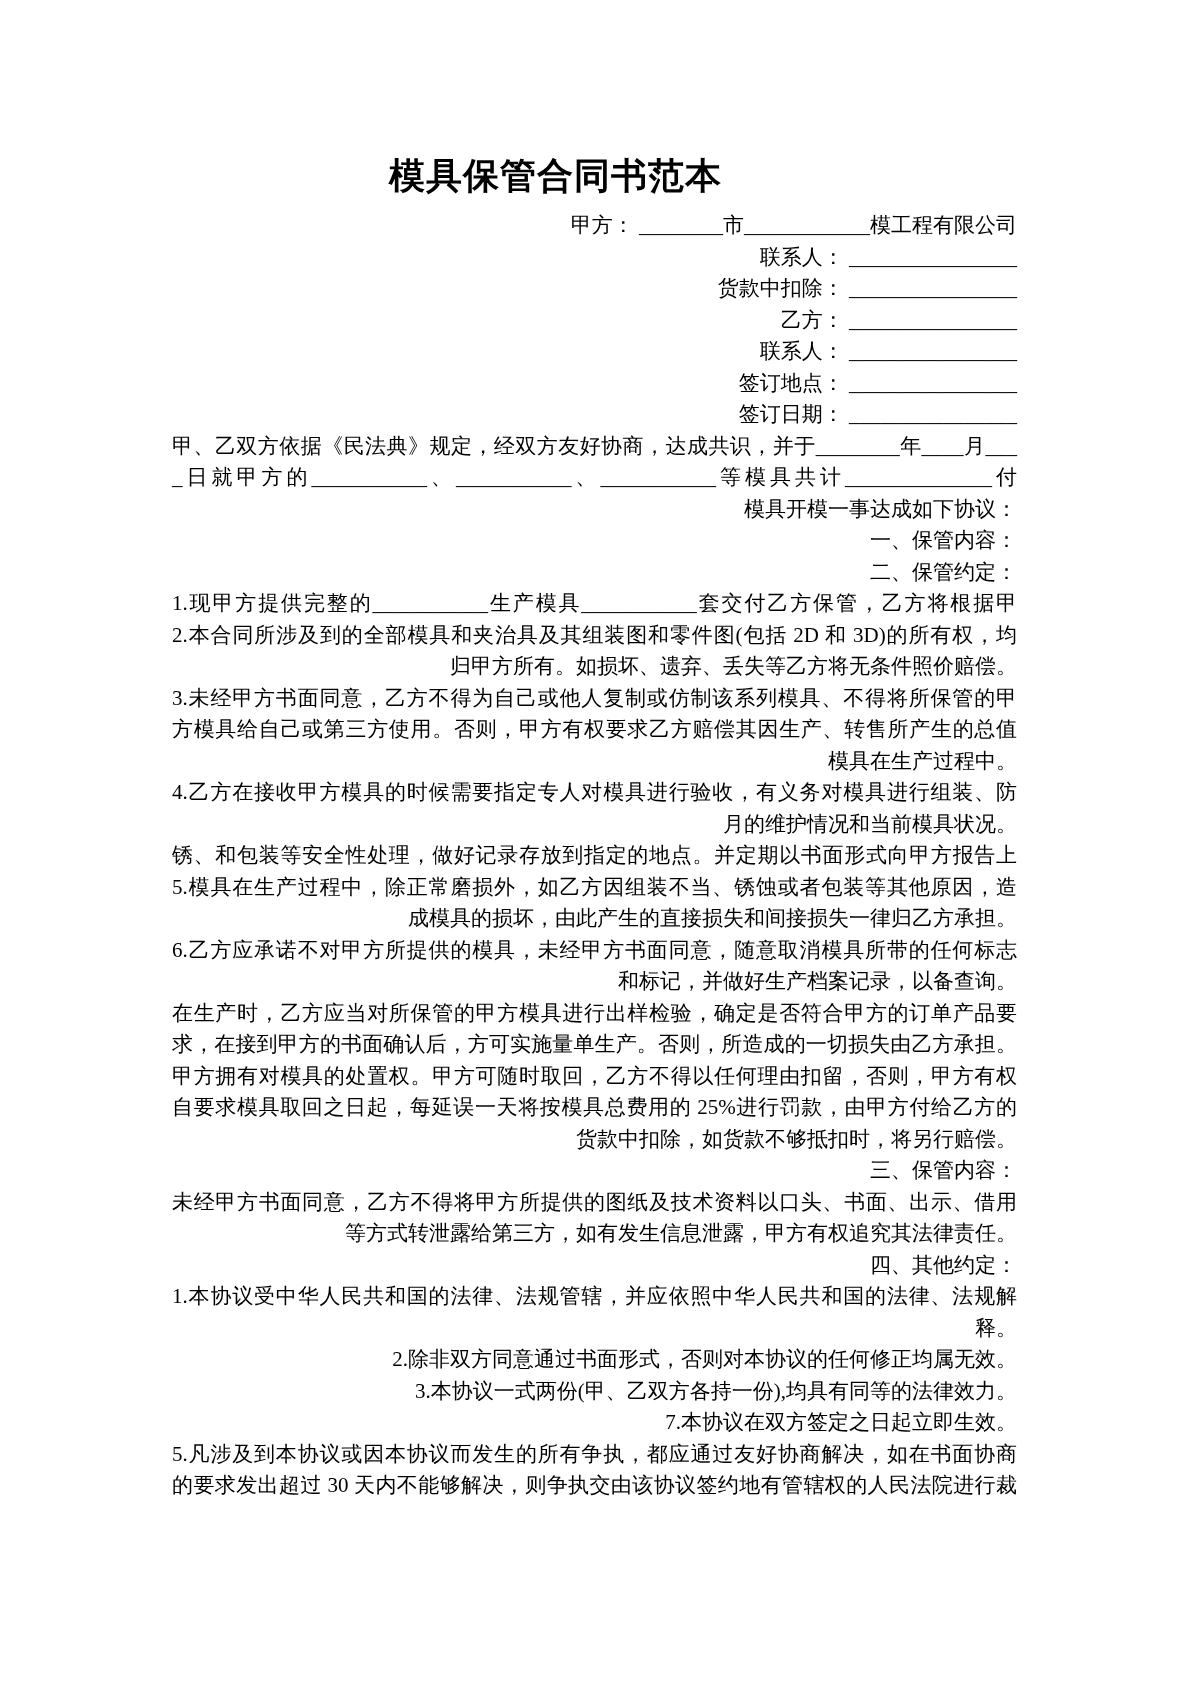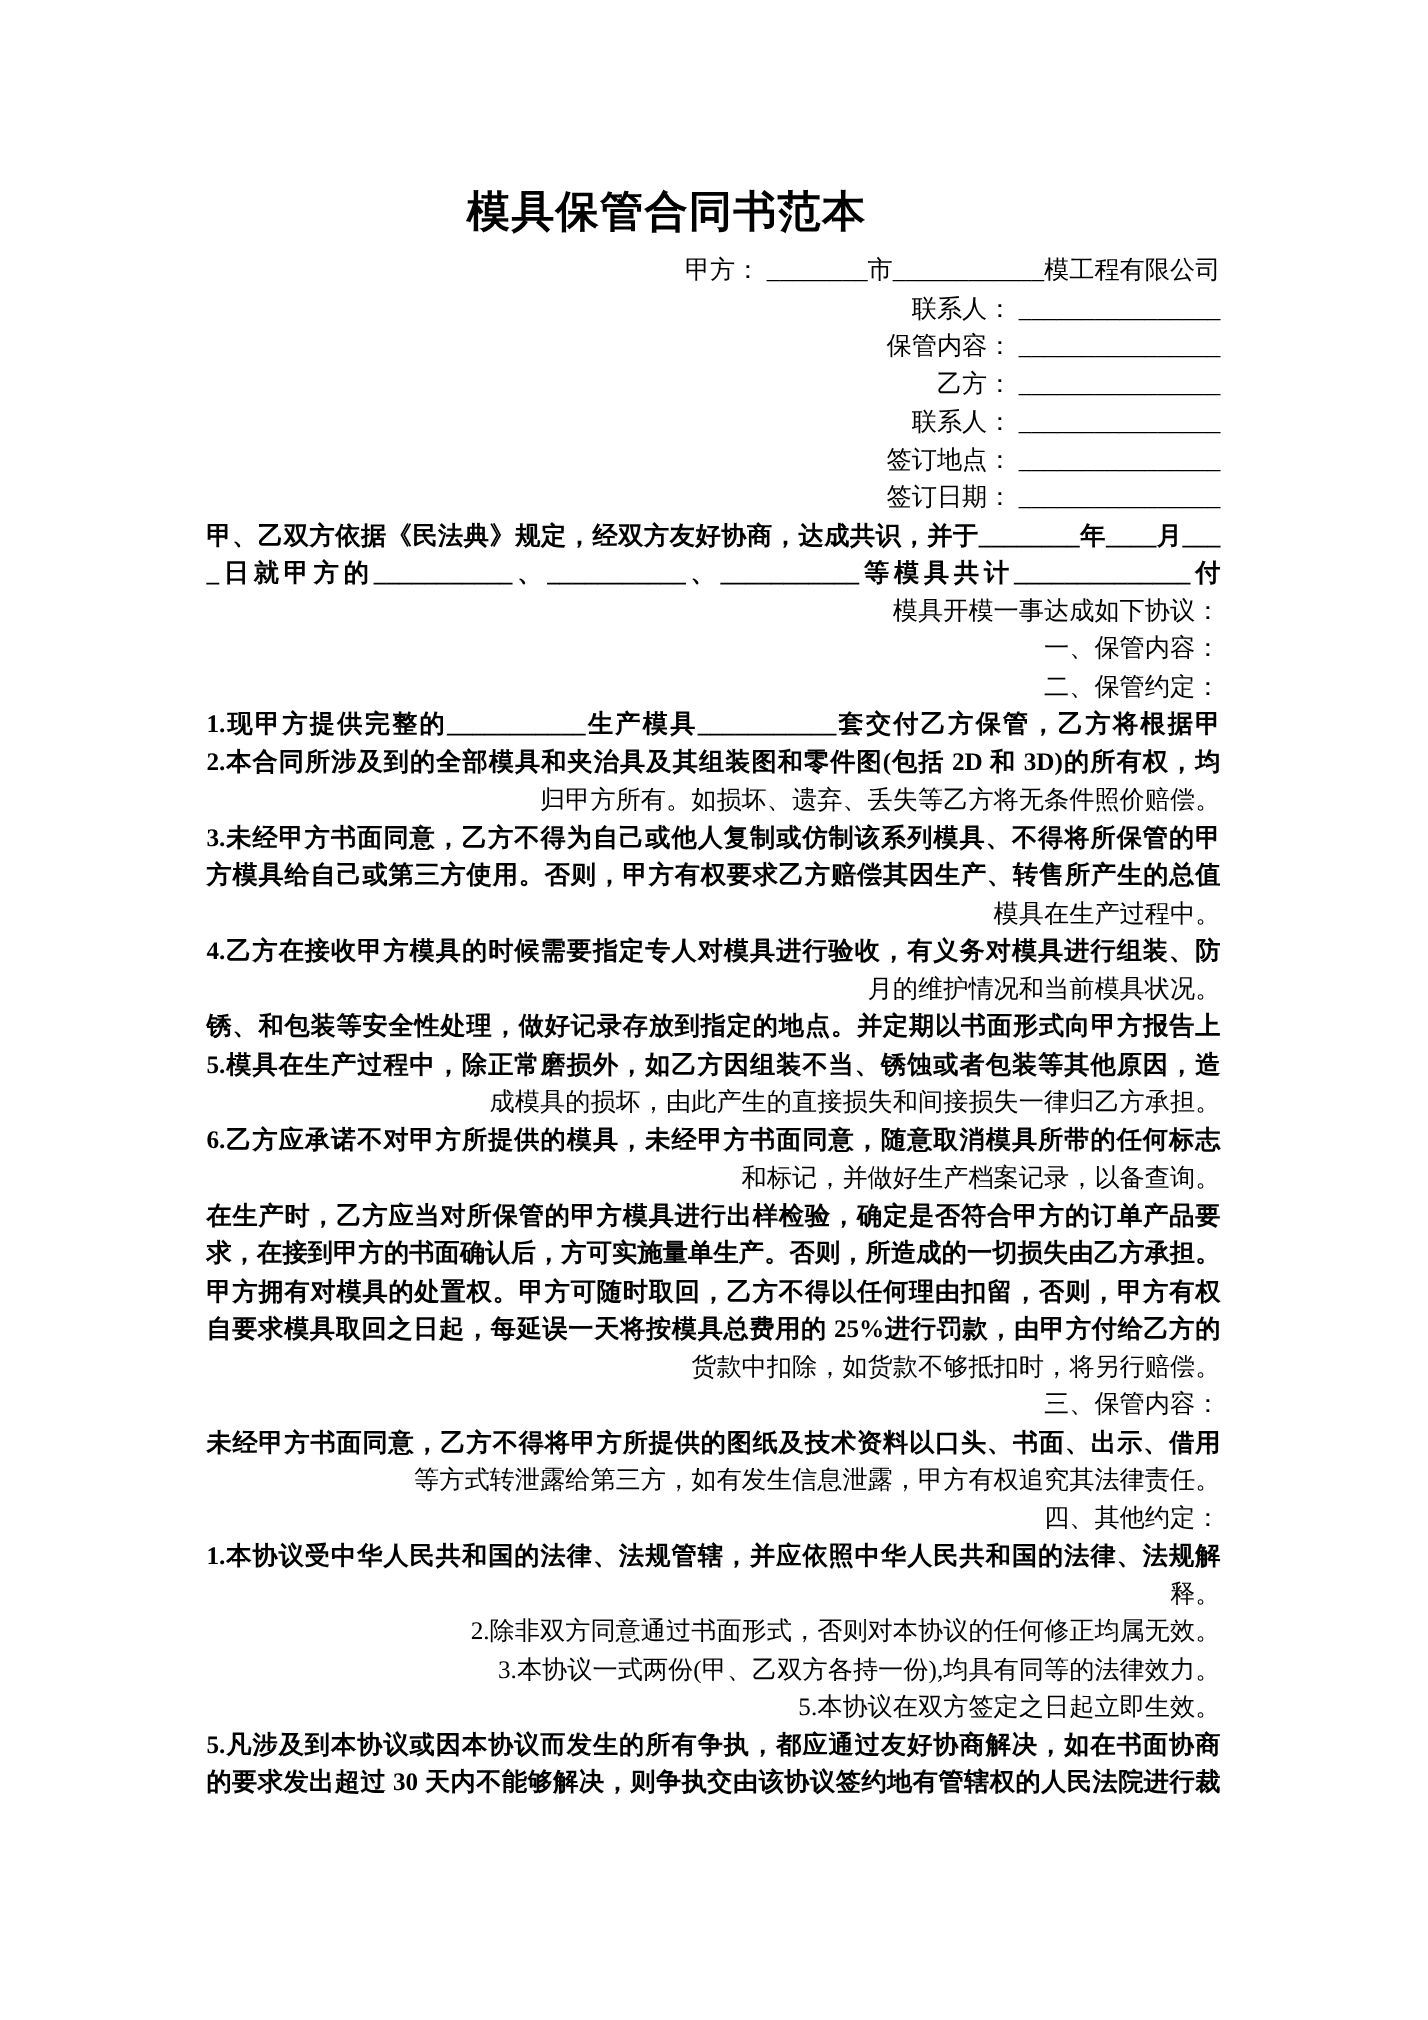--- a/index.html
+++ b/index.html
@@ -35,32 +35,31 @@
   }
   .line {
     font-size: 21px;
     line-height: 31.5px;
     white-space: pre-wrap;
     text-align: right;
   }
   .line.just {
     text-align: justify;
     text-align-last: justify;
-    font-weight: bold;
   }
 </style>
 </head>
 <body>
 
 <div class="page">
   <h1 class="doc-title">模具保管合同书范本</h1>
   <div class="body-lines" id="body-lines">
       <div class="line">甲方： ________市____________模工程有限公司</div>
       <div class="line">联系人： ________________</div>
-      <div class="line">保管内容： ________________</div>
+      <div class="line">货款中扣除： ________________</div>
       <div class="line">乙方： ________________</div>
       <div class="line">联系人： ________________</div>
       <div class="line">签订地点： ________________</div>
       <div class="line">签订日期： ________________</div>
       <div class="line just">甲、乙双方依据《民法典》规定，经双方友好协商，达成共识，并于________年____月___</div>
       <div class="line just">_日就甲方的___________、___________、___________等模具共计______________付</div>
       <div class="line">模具开模一事达成如下协议：</div>
       <div class="line">一、保管内容：</div>
       <div class="line">二、保管约定：</div>
       <div class="line just">1.现甲方提供完整的___________生产模具___________套交付乙方保管，乙方将根据甲</div>
@@ -82,17 +81,17 @@
       <div class="line just">自要求模具取回之日起，每延误一天将按模具总费用的 25%进行罚款，由甲方付给乙方的</div>
       <div class="line">货款中扣除，如货款不够抵扣时，将另行赔偿。</div>
       <div class="line">三、保管内容：</div>
       <div class="line just">未经甲方书面同意，乙方不得将甲方所提供的图纸及技术资料以口头、书面、出示、借用</div>
       <div class="line">等方式转泄露给第三方，如有发生信息泄露，甲方有权追究其法律责任。</div>
       <div class="line">四、其他约定：</div>
       <div class="line just">1.本协议受中华人民共和国的法律、法规管辖，并应依照中华人民共和国的法律、法规解</div>
       <div class="line">释。</div>
       <div class="line">2.除非双方同意通过书面形式，否则对本协议的任何修正均属无效。</div>
       <div class="line">3.本协议一式两份(甲、乙双方各持一份),均具有同等的法律效力。</div>
-      <div class="line">5.本协议在双方签定之日起立即生效。</div>
+      <div class="line">7.本协议在双方签定之日起立即生效。</div>
       <div class="line just">5.凡涉及到本协议或因本协议而发生的所有争执，都应通过友好协商解决，如在书面协商</div>
       <div class="line just">的要求发出超过 30 天内不能够解决，则争执交由该协议签约地有管辖权的人民法院进行裁</div>
     </div>
 </div>
 
 </body></html>

